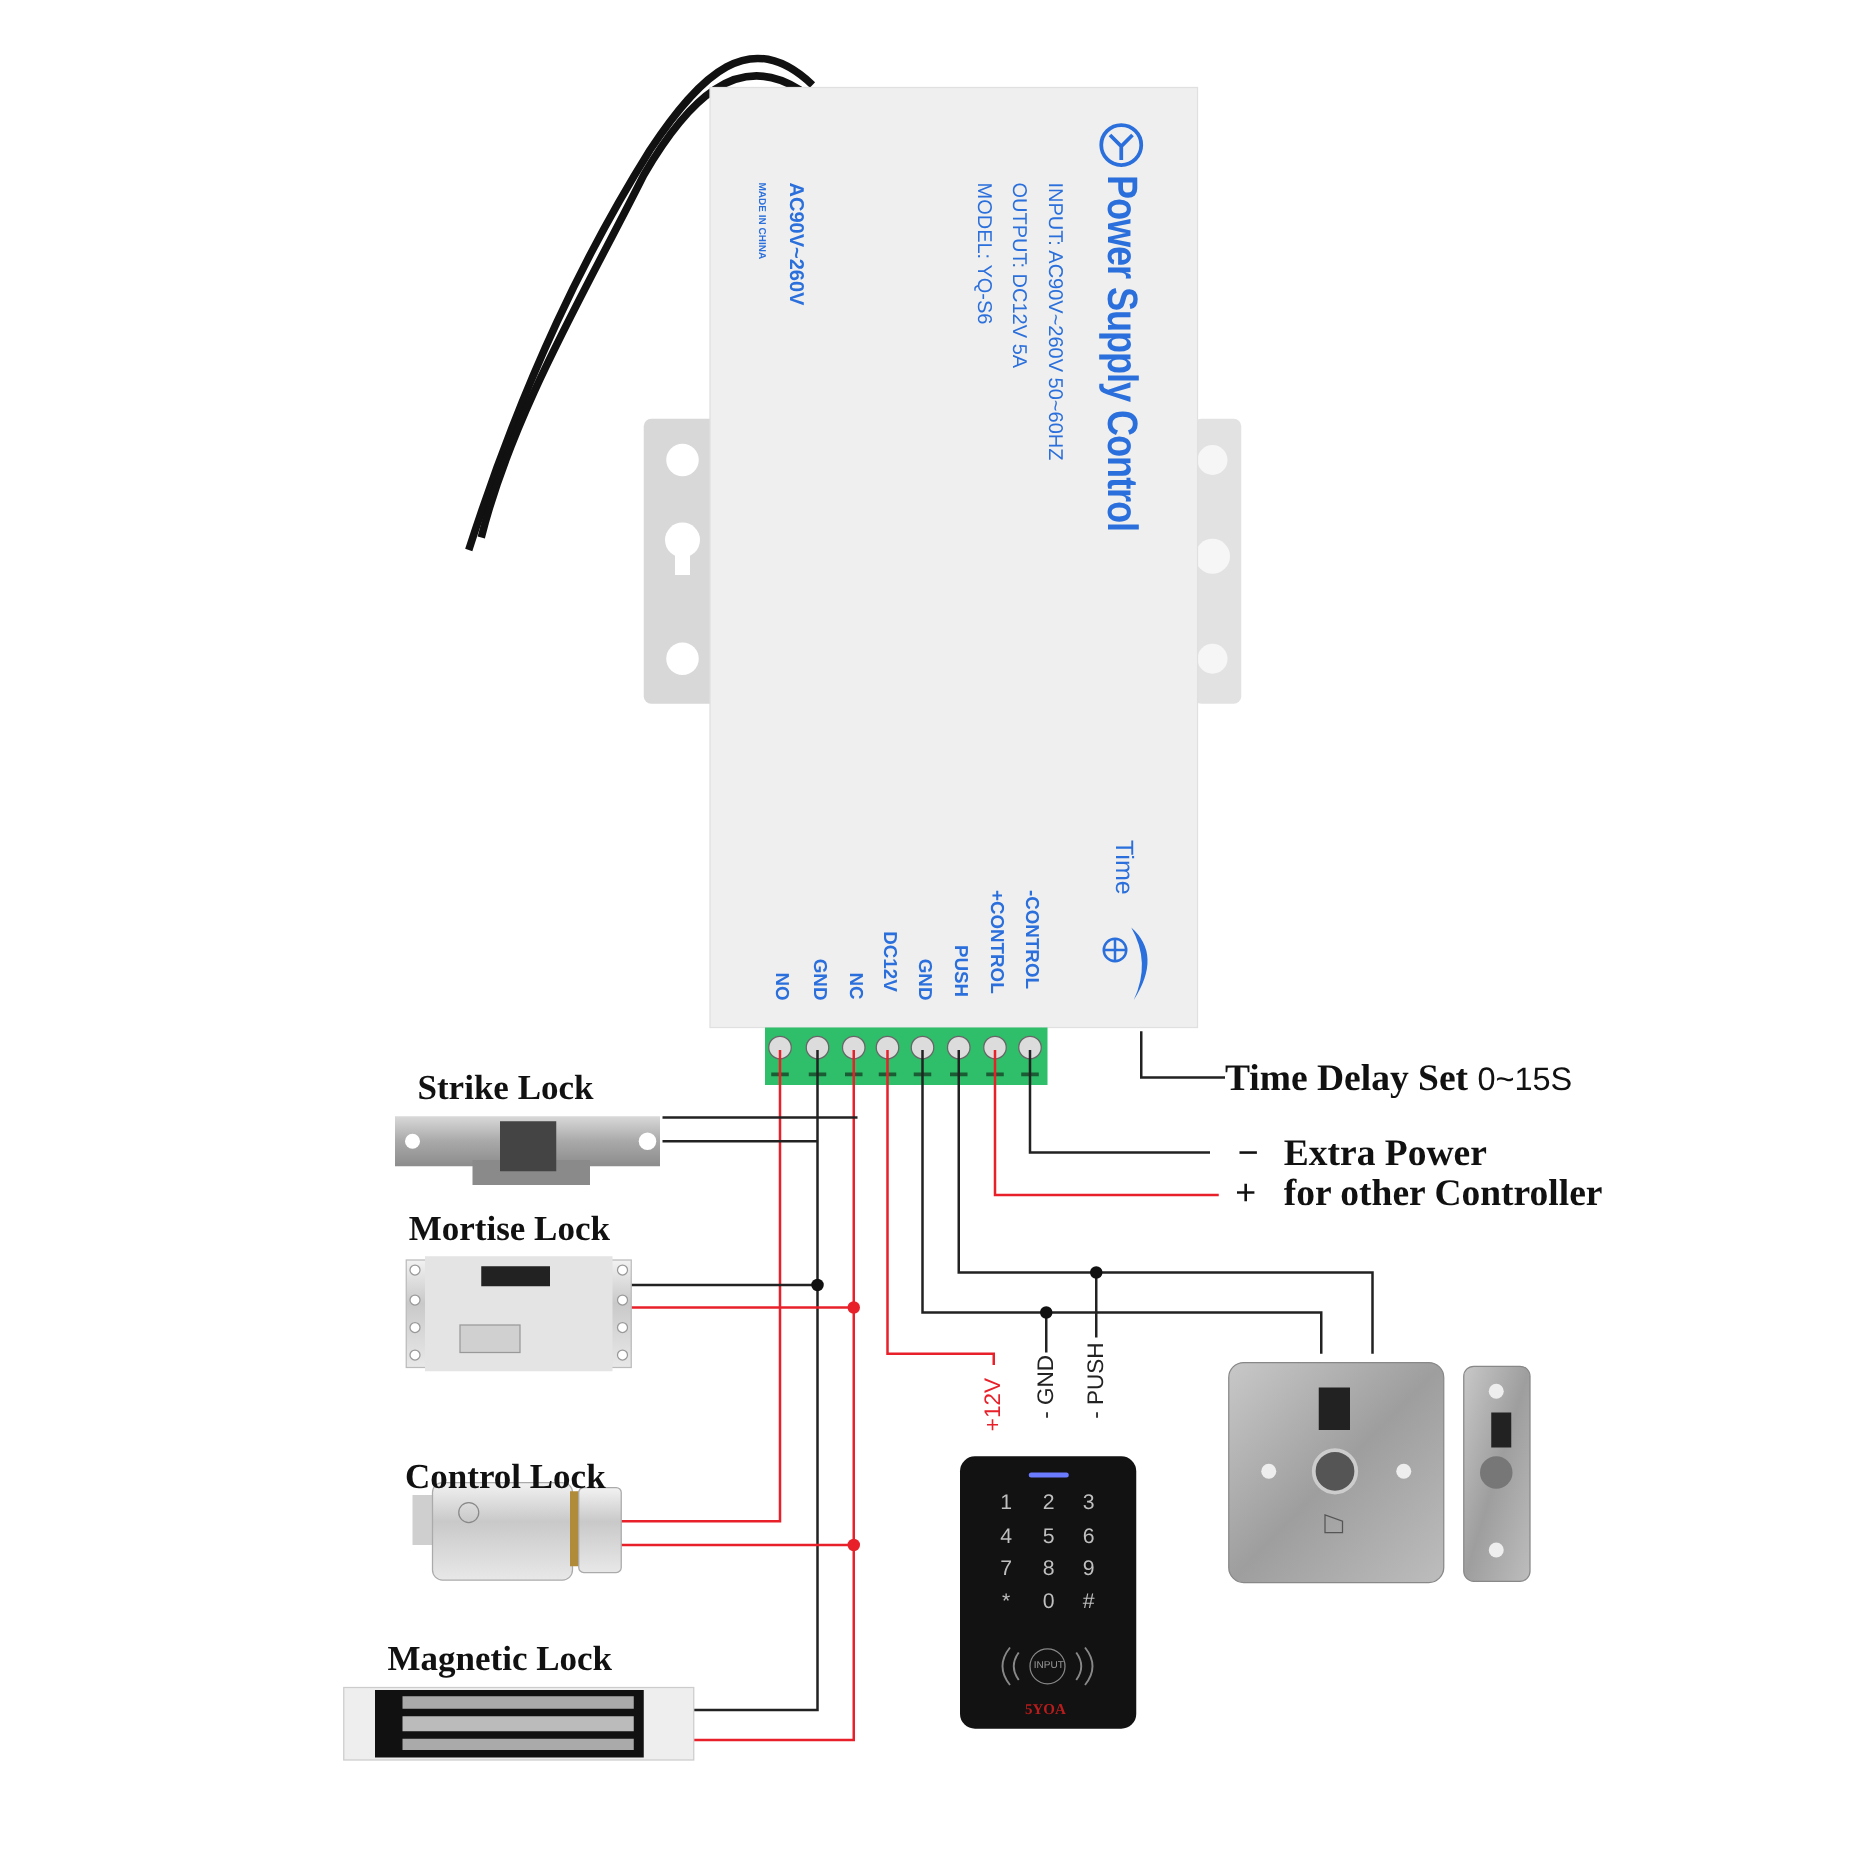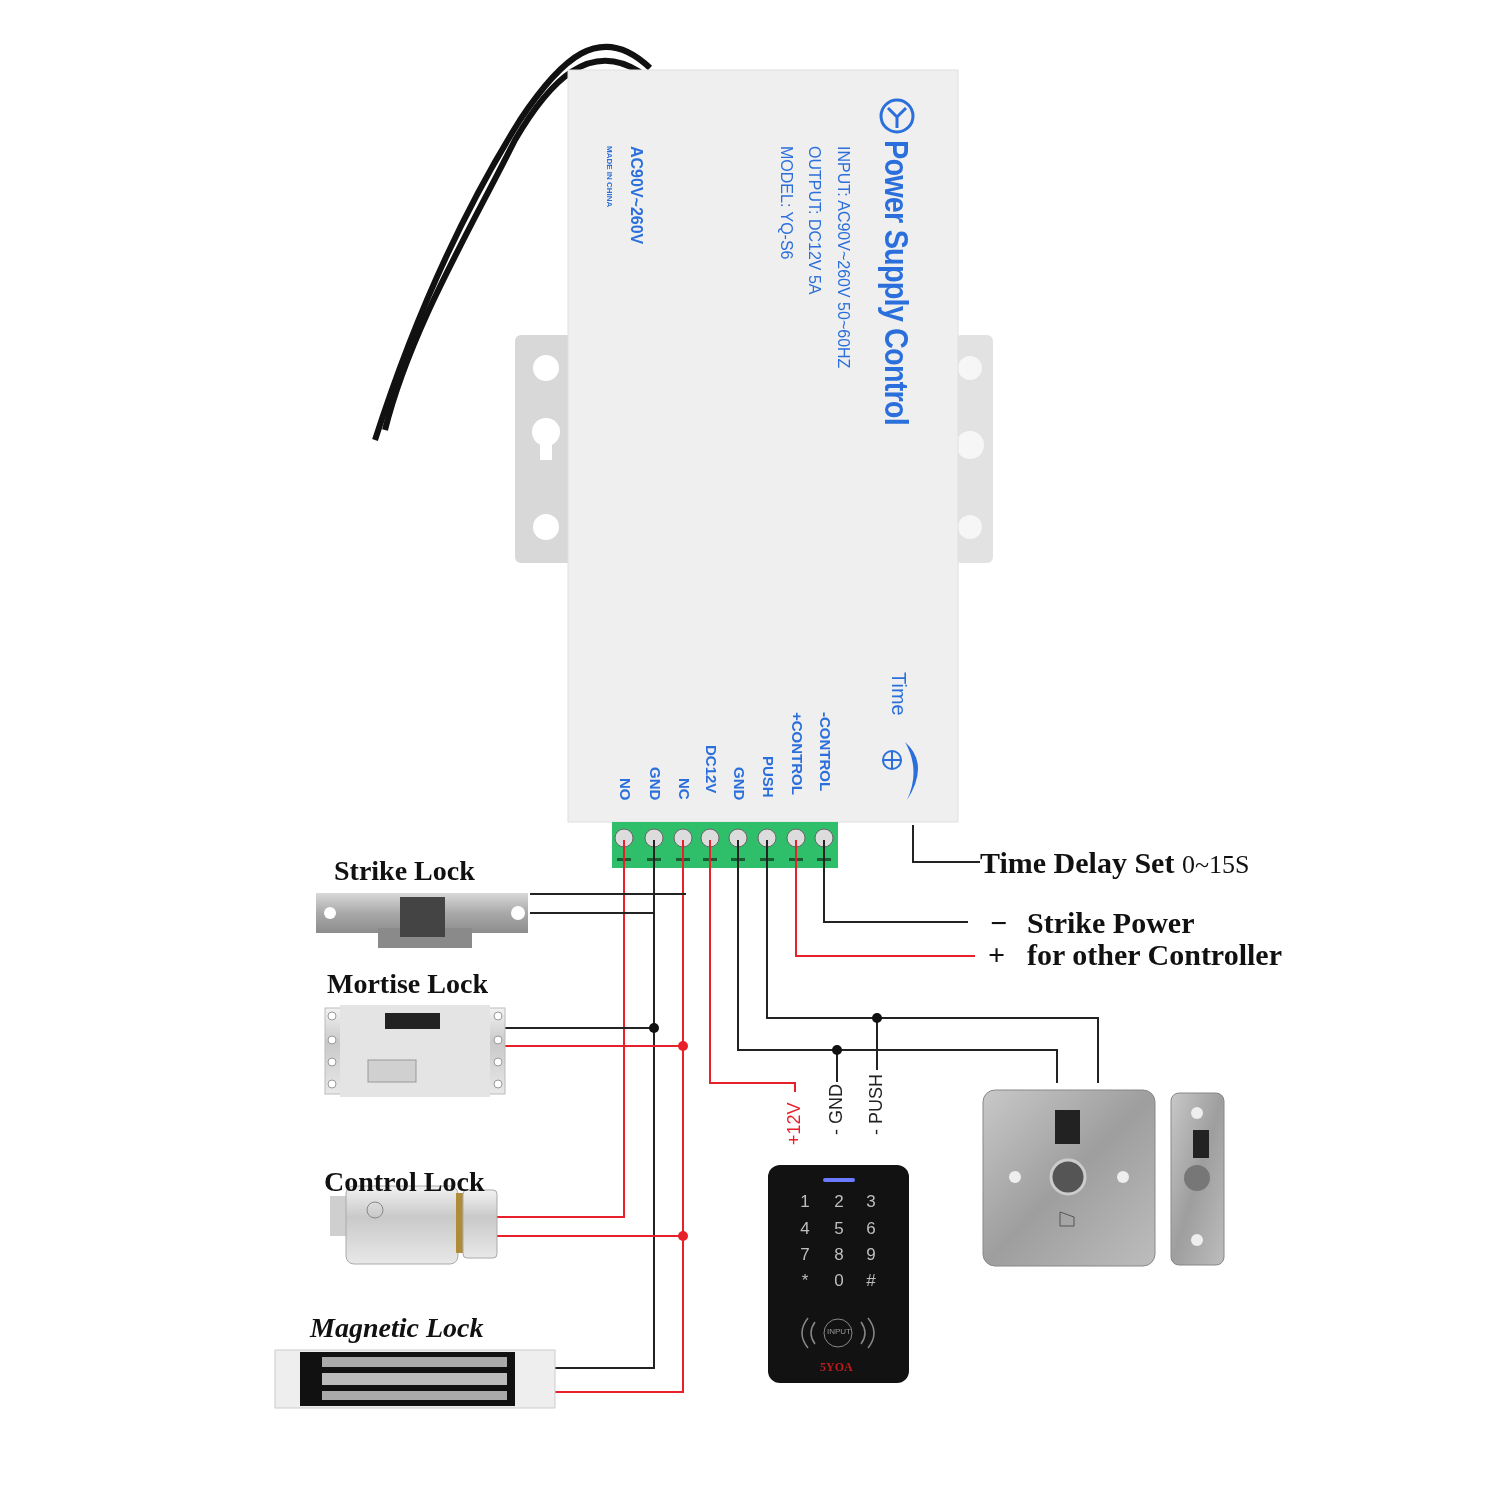--- a/index.html
+++ b/index.html
@@ -1,21 +1,21 @@
 <!DOCTYPE html>
 <html><head>
 <meta charset="utf-8">
 <style>
   html, body { margin: 0; padding: 0; background: #ffffff; }
   body { width: 1500px; height: 1500px; position: relative; overflow: hidden; font-family: "Liberation Serif", serif; }
   svg { position: absolute; left: 0; top: 0; }
   .rot { position: absolute; transform-origin: 0 0; transform: rotate(90deg); white-space: nowrap; color: #2a6fdb; font-family: "Liberation Sans", sans-serif; }
   .lbl { position: absolute; font-family: "Liberation Serif", serif; font-weight: bold; color: #111; white-space: nowrap; text-align: center; }
   .note { position: absolute; font-family: "Liberation Serif", serif; color: #111; white-space: nowrap; font-size: 30px; }
-  .sans { font-family: Liberation Serif, serif; }
+  .sans { font-family: Liberation Sans, sans-serif; }
   .vt { position: absolute; transform-origin: 0 0; transform: rotate(-90deg); white-space: nowrap; font-family: "Liberation Sans", sans-serif; font-size: 18px; }
   .key { position: absolute; color: #bfbfbf; font-family: "Liberation Sans", sans-serif; font-size: 17px; width: 20px; text-align: center; }
 </style>
 </head>
 <body>
 
 <svg width="1500" height="1500" viewBox="0 0 1500 1500">
   <defs>
     <linearGradient id="metal" x1="0" y1="0" x2="0" y2="1">
       <stop offset="0" stop-color="#d9d9d9"></stop>
@@ -205,30 +205,30 @@
     <div class="rot" style="font-size: 15px; font-weight: bold; left: 777px; top: 756px;">PUSH</div>
     <div class="rot" style="font-size: 15px; font-weight: bold; left: 806px; top: 712px;">+CONTROL</div>
     <div class="rot" style="font-size: 15px; font-weight: bold; left: 834px; top: 712px;">-CONTROL</div>
   </div>
 
 <div class="note" style="left:980px; top:846px;">
   <span style="font-weight:bold;margin-top:28px;">Time Delay Set</span>
   <span class="sans" style="font-size:26px;">0~15S</span>
 </div>
 <div class="note" style="left:990px; top:906px; font-weight:bold;">
-  <span style="display:inline-block; width:37px;">−</span><span>Strike Power</span>
+  <span style="display:inline-block; width:37px;">−</span><span>Extra Power</span>
 </div>
 <div class="note" style="left:988px; top:938px; font-weight:bold;">
   <span style="display:inline-block; width:39px;">+</span><span>for other Controller</span>
 </div>
 
 <div class="lbl" style="left:334px; top:855px; font-size:28px;">Strike Lock</div>
 <div class="lbl" style="left:327px; top:968px; font-size:28px;font-family:Liberation Serif, serif;">Mortise Lock</div>
 <div class="lbl" style="left:324px; top:1150px; font-size:28px;margin-top:16px;">Control Lock</div>
-<div class="lbl" style="left:310px; top:1312px; font-size:28px;font-style:italic;">Magnetic Lock</div>
+<div class="lbl" style="left:310px; top:1312px; font-size:28px;">Magnetic Lock</div>
 
 <div class="vt" style="left:784px; top:1145px; color:#e8202a;">+12V</div>
 <div class="vt" style="left:826px; top:1135px; color:#222;">- GND</div>
 <div class="vt" style="left:866px; top:1135px; color:#222;">- PUSH</div>
 
 <div id="keypad-keys">
     <div class="key" style="left: 795px; top: 1192px;">1</div>
     <div class="key" style="left: 829px; top: 1192px;">2</div>
     <div class="key" style="left: 861px; top: 1192px;">3</div>
     <div class="key" style="left: 795px; top: 1219px;">4</div>

